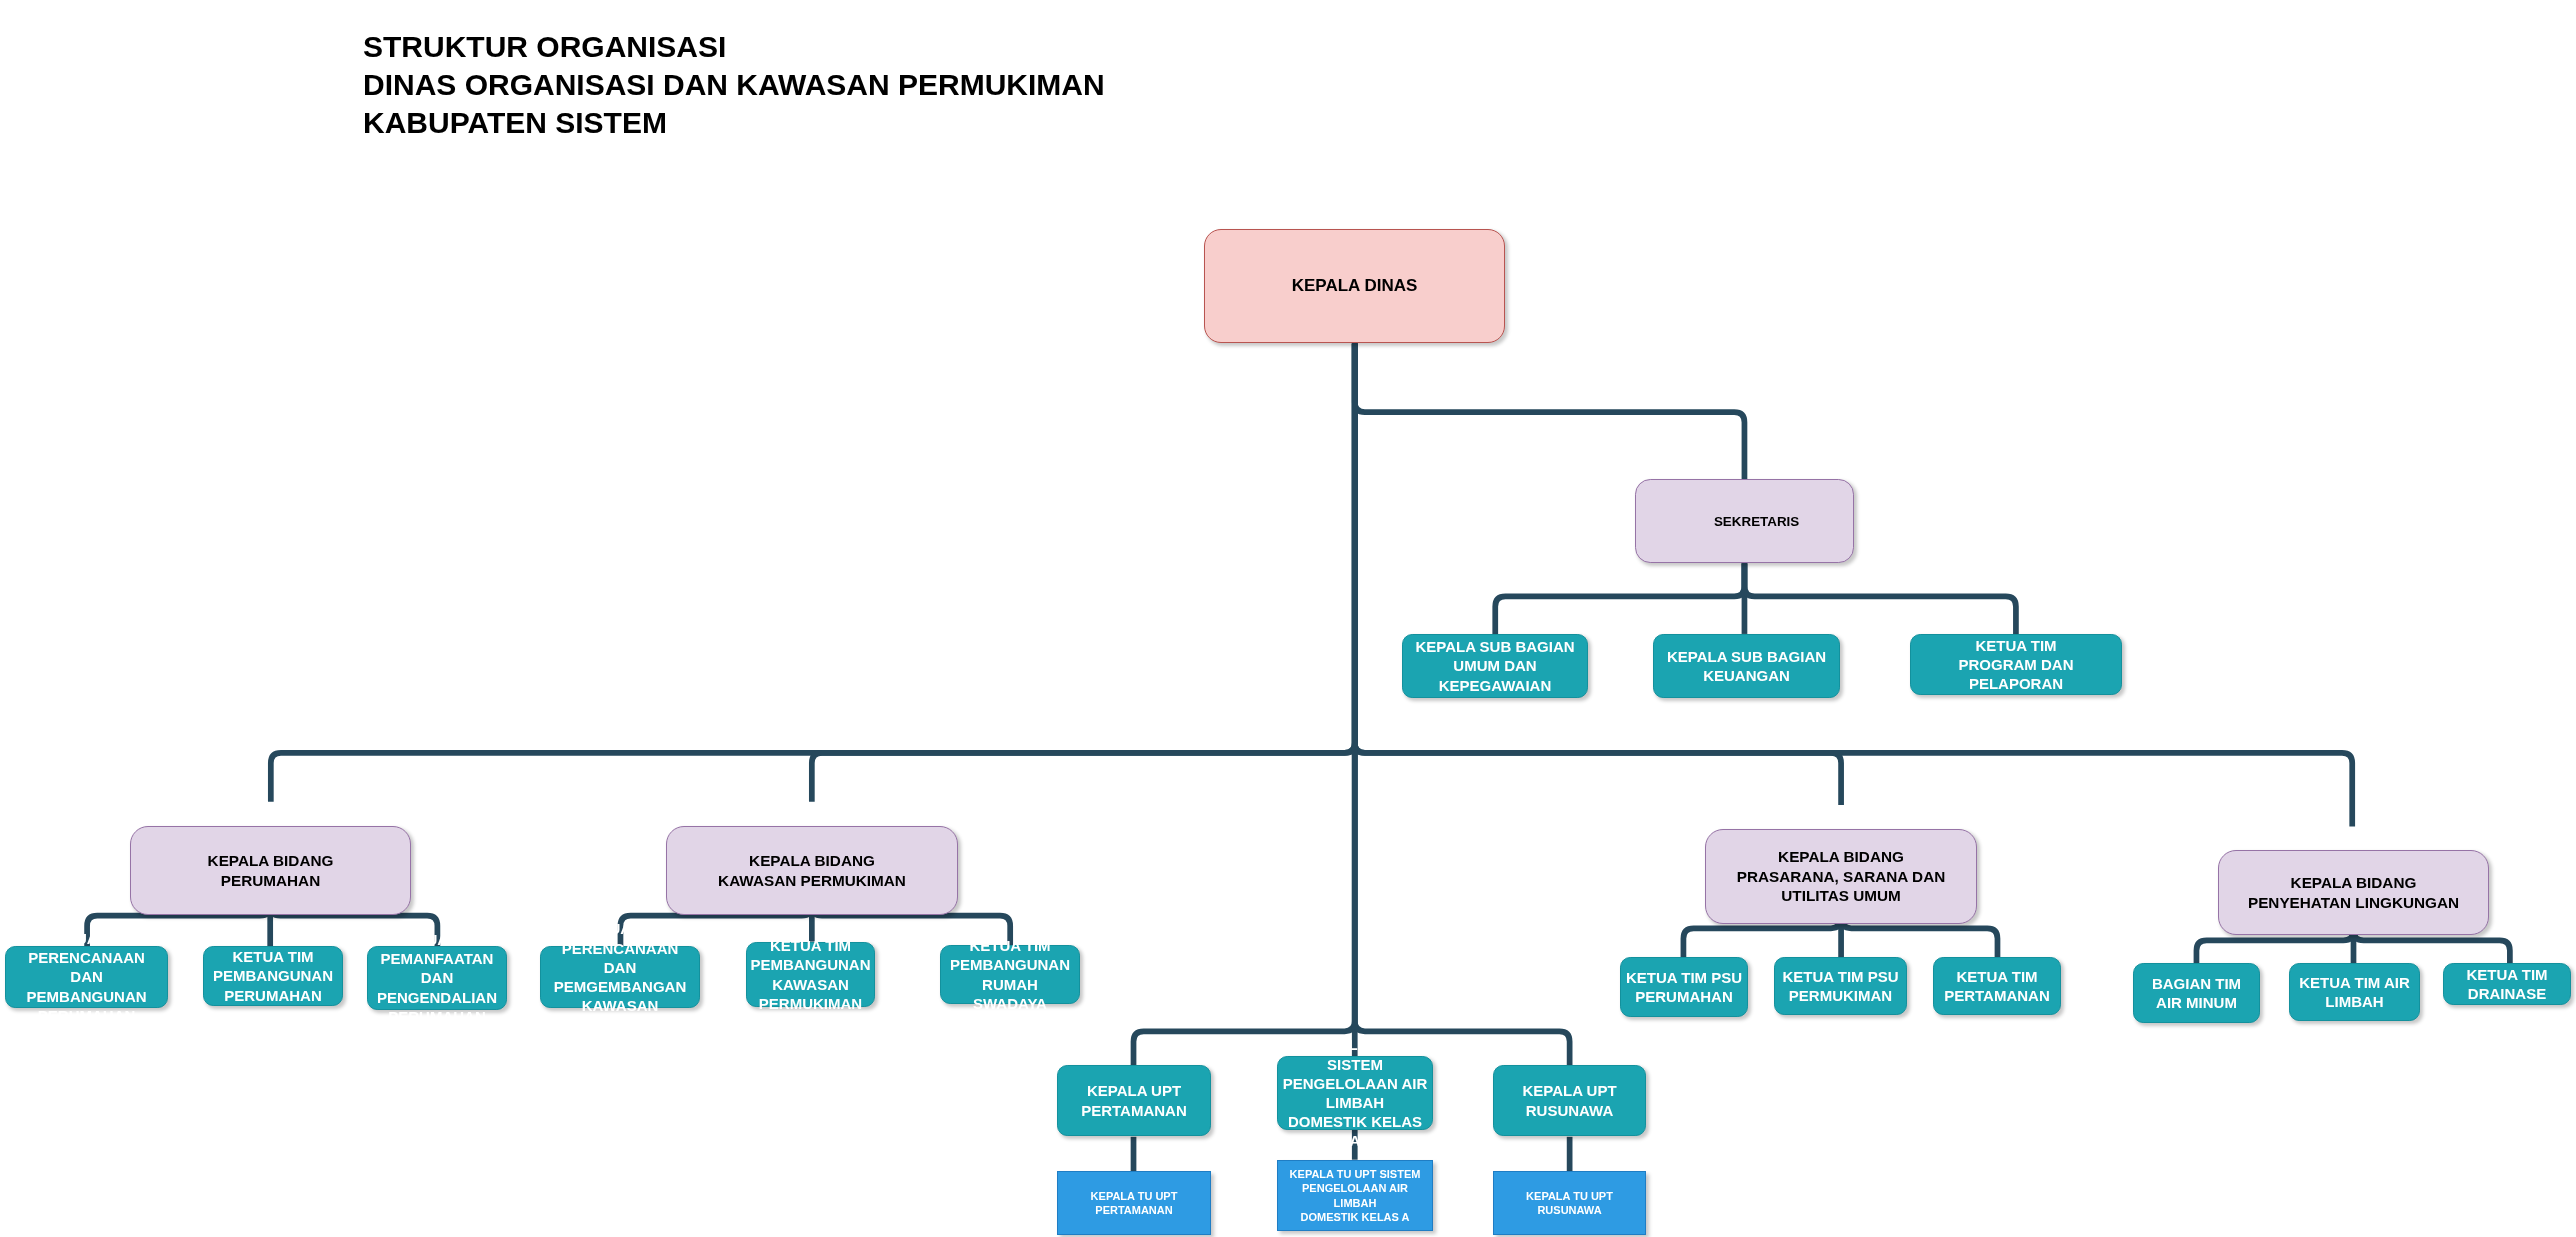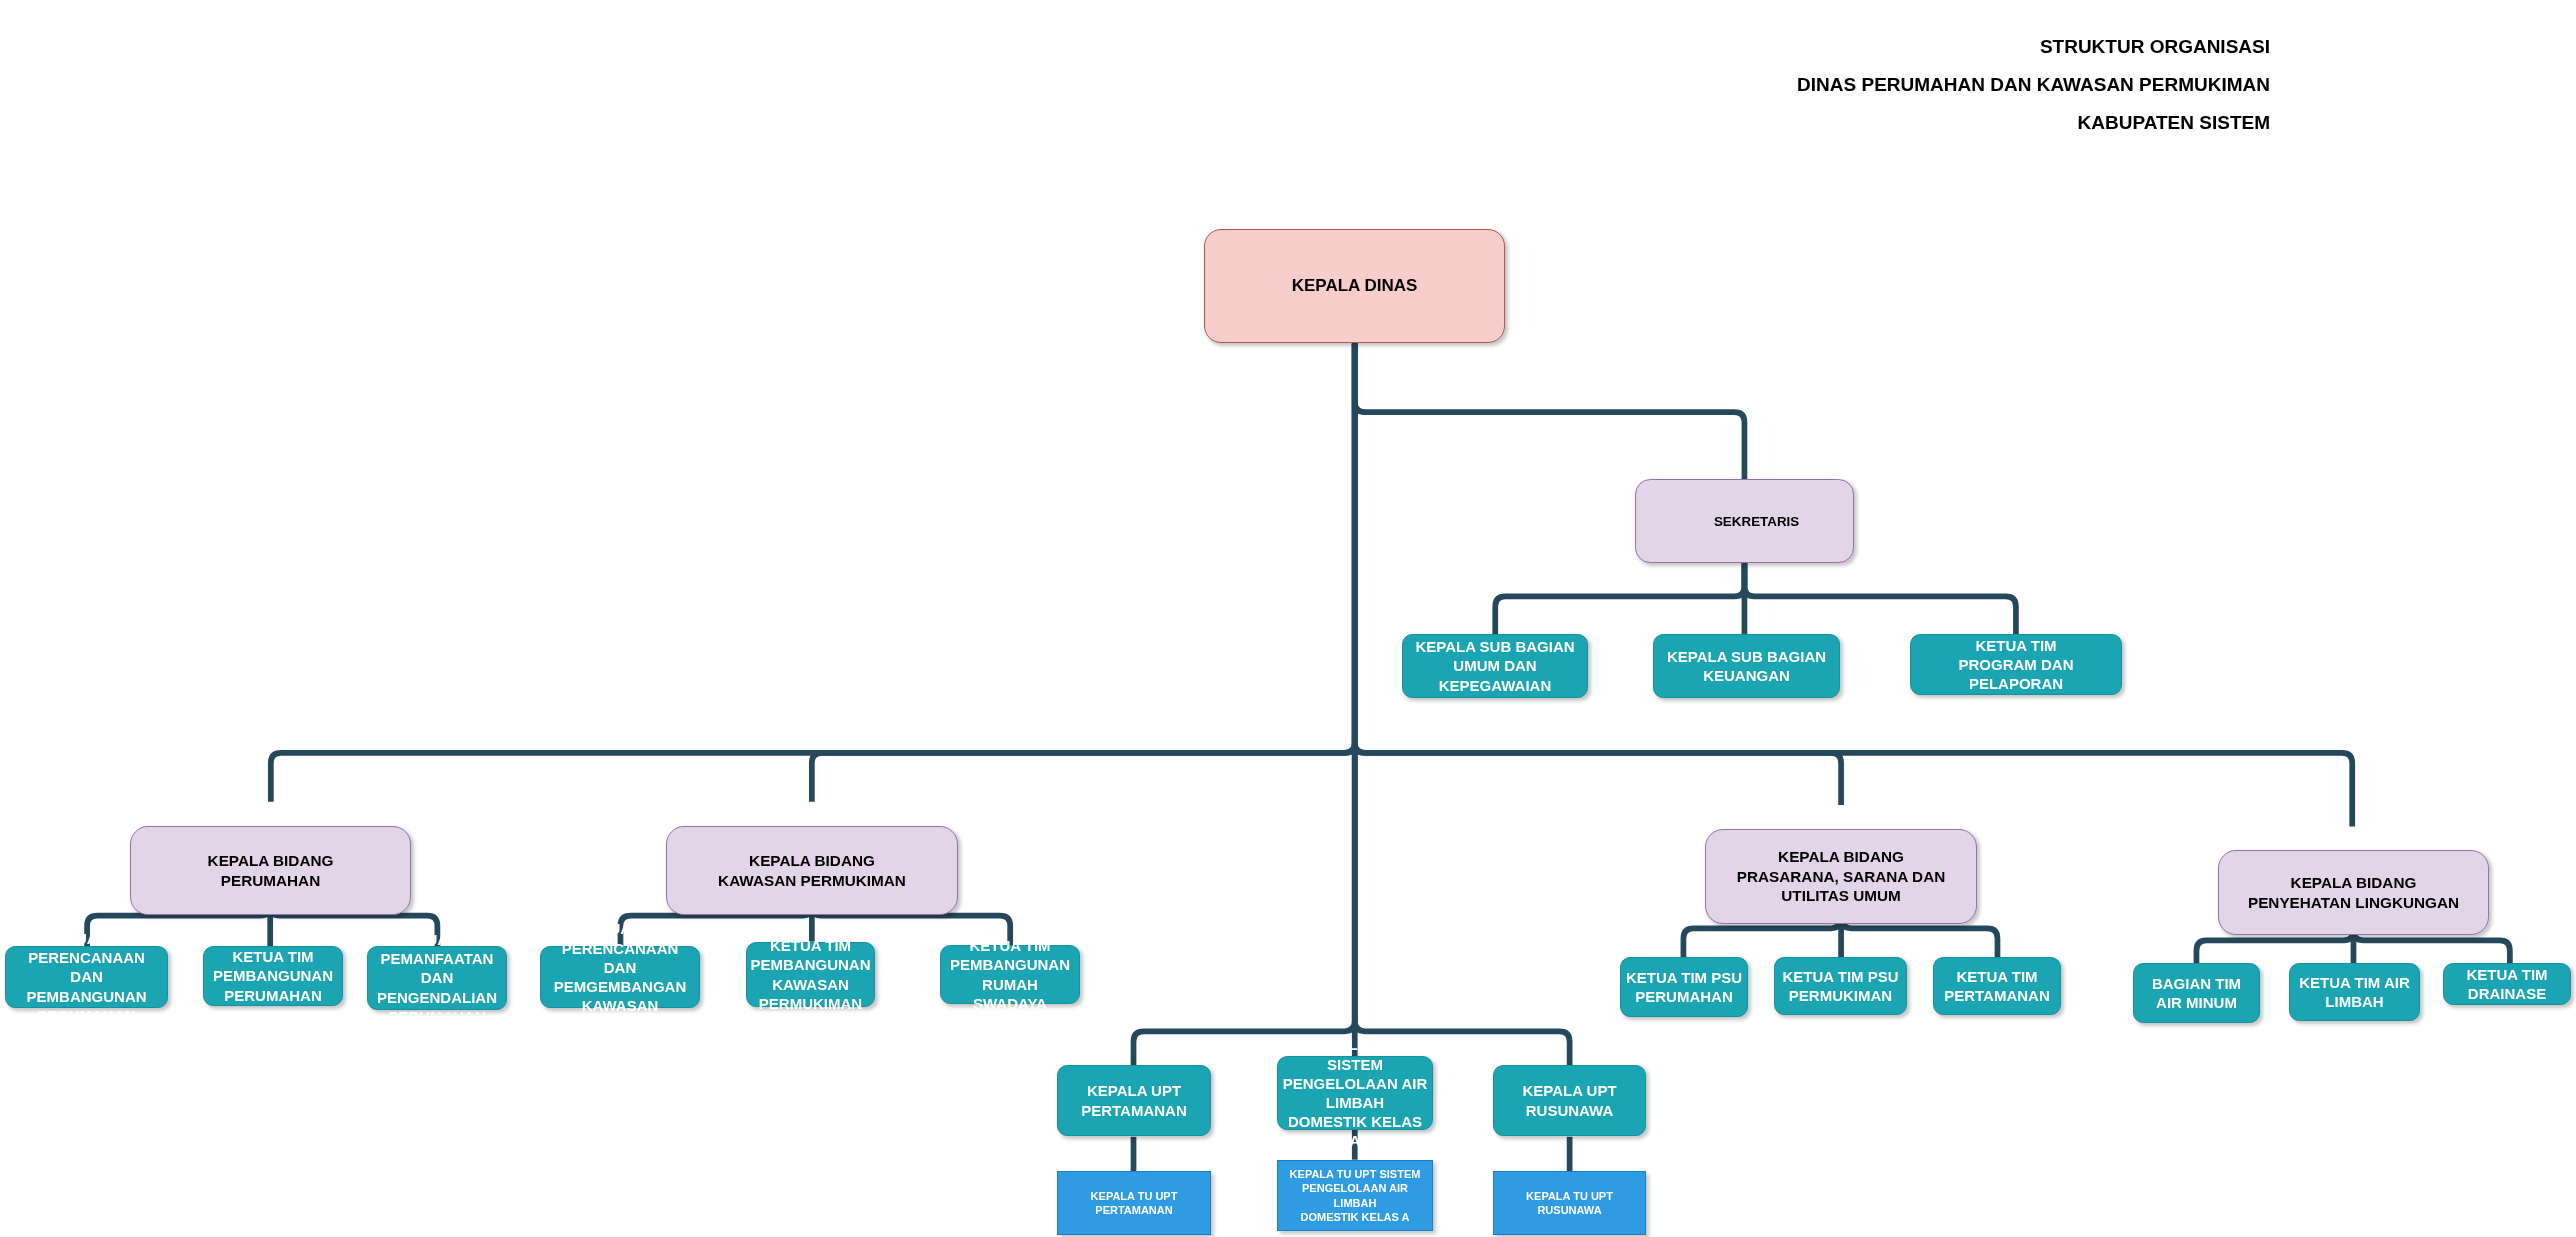--- a/index.html
+++ b/index.html
@@ -5,21 +5,21 @@
   html,body{margin:0;padding:0;background:#ffffff;}
   .canvas{
     position:relative;
     width:2576px;height:1238px;
     background:#ffffff;
     font-family:"Liberation Sans",sans-serif;
     overflow:hidden;
   }
   .title{
     position:absolute;left:363px;top:28px;width:1907px;
-    text-align:right;font-weight:700;font-size:19px;line-height:38px;
+    text-align:left;font-weight:700;font-size:30px;line-height:38px;
     color:#000;
   }
   svg.connector-layer{position:absolute;left:0;top:0;}
   svg.connector-layer path{fill:none;stroke:var(--connector,#26485C);stroke-width:9px;}
   .node{
     position:absolute;box-sizing:border-box;
     display:flex;align-items:center;justify-content:center;
     text-align:center;font-weight:700;white-space:pre-line;
     padding:2.5px 3.8px;
     box-shadow:2.5px 2.5px 3.8px rgba(0,0,0,0.22);
@@ -49,21 +49,21 @@
     border:1.3px solid var(--blue-stroke,#1F7DC4);
     border-radius:0;font-size:11px;line-height:1.28;color:var(--text-light,#fff);
   }
 </style>
 </head>
 <body>
 
 <div class="canvas">
   <div class="title">
     <div>STRUKTUR ORGANISASI</div>
-    <div>DINAS PERUMAHAN DAN KAWASAN PERMUKIMAN</div>
+    <div>DINAS ORGANISASI DAN KAWASAN PERMUKIMAN</div>
     <div>KABUPATEN SISTEM</div>
   </div>
   <svg class="connector-layer" width="2576" height="1238" viewBox="0 0 4052 1947" xmlns="http://www.w3.org/2000/svg">
       <path d="M2131,540 L2131,632 Q2131,648 2147,648 L2728,648 Q2744,648 2744,664 L2744,754"></path>
       <path d="M2131,540 L2131,1168 Q2131,1184 2115,1184 L442,1184 Q426,1184 426,1200 L426,1261"></path>
       <path d="M2131,540 L2131,1168 Q2131,1184 2115,1184 L1293,1184 Q1277,1184 1277,1200 L1277,1261"></path>
       <path d="M2131,540 L2131,1168 Q2131,1184 2147,1184 L2880,1184 Q2896,1184 2896,1200 L2896,1266"></path>
       <path d="M2131,540 L2131,1168 Q2131,1184 2147,1184 L3684,1184 Q3700,1184 3700,1200 L3700,1300"></path>
       <path d="M2131,540 L2131,1606 Q2131,1622 2115,1622 L1799,1622 Q1783,1622 1783,1638 L1783,1676"></path>
       <path d="M2131,540 L2131,1661"></path>

